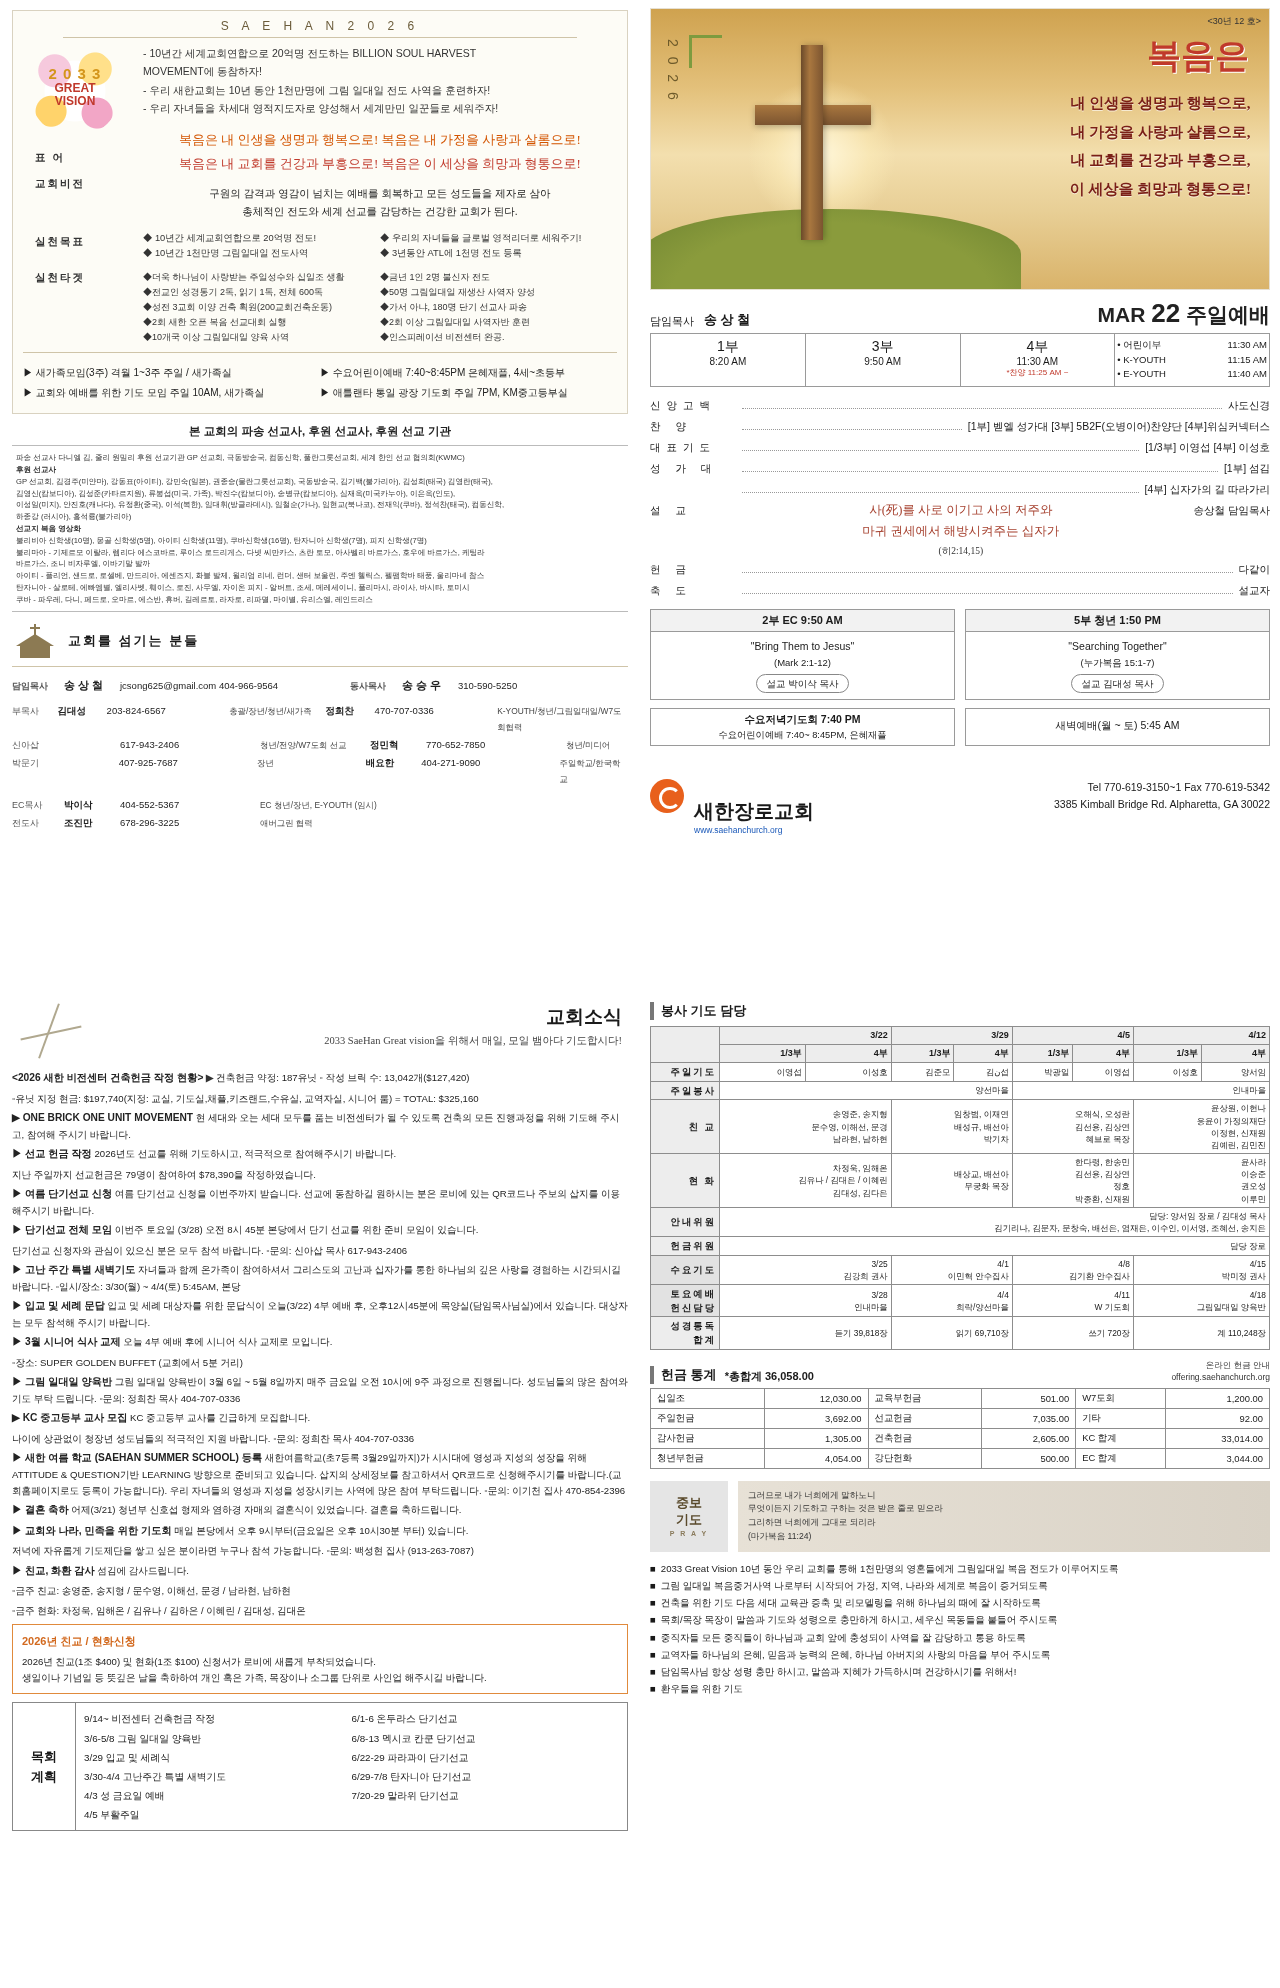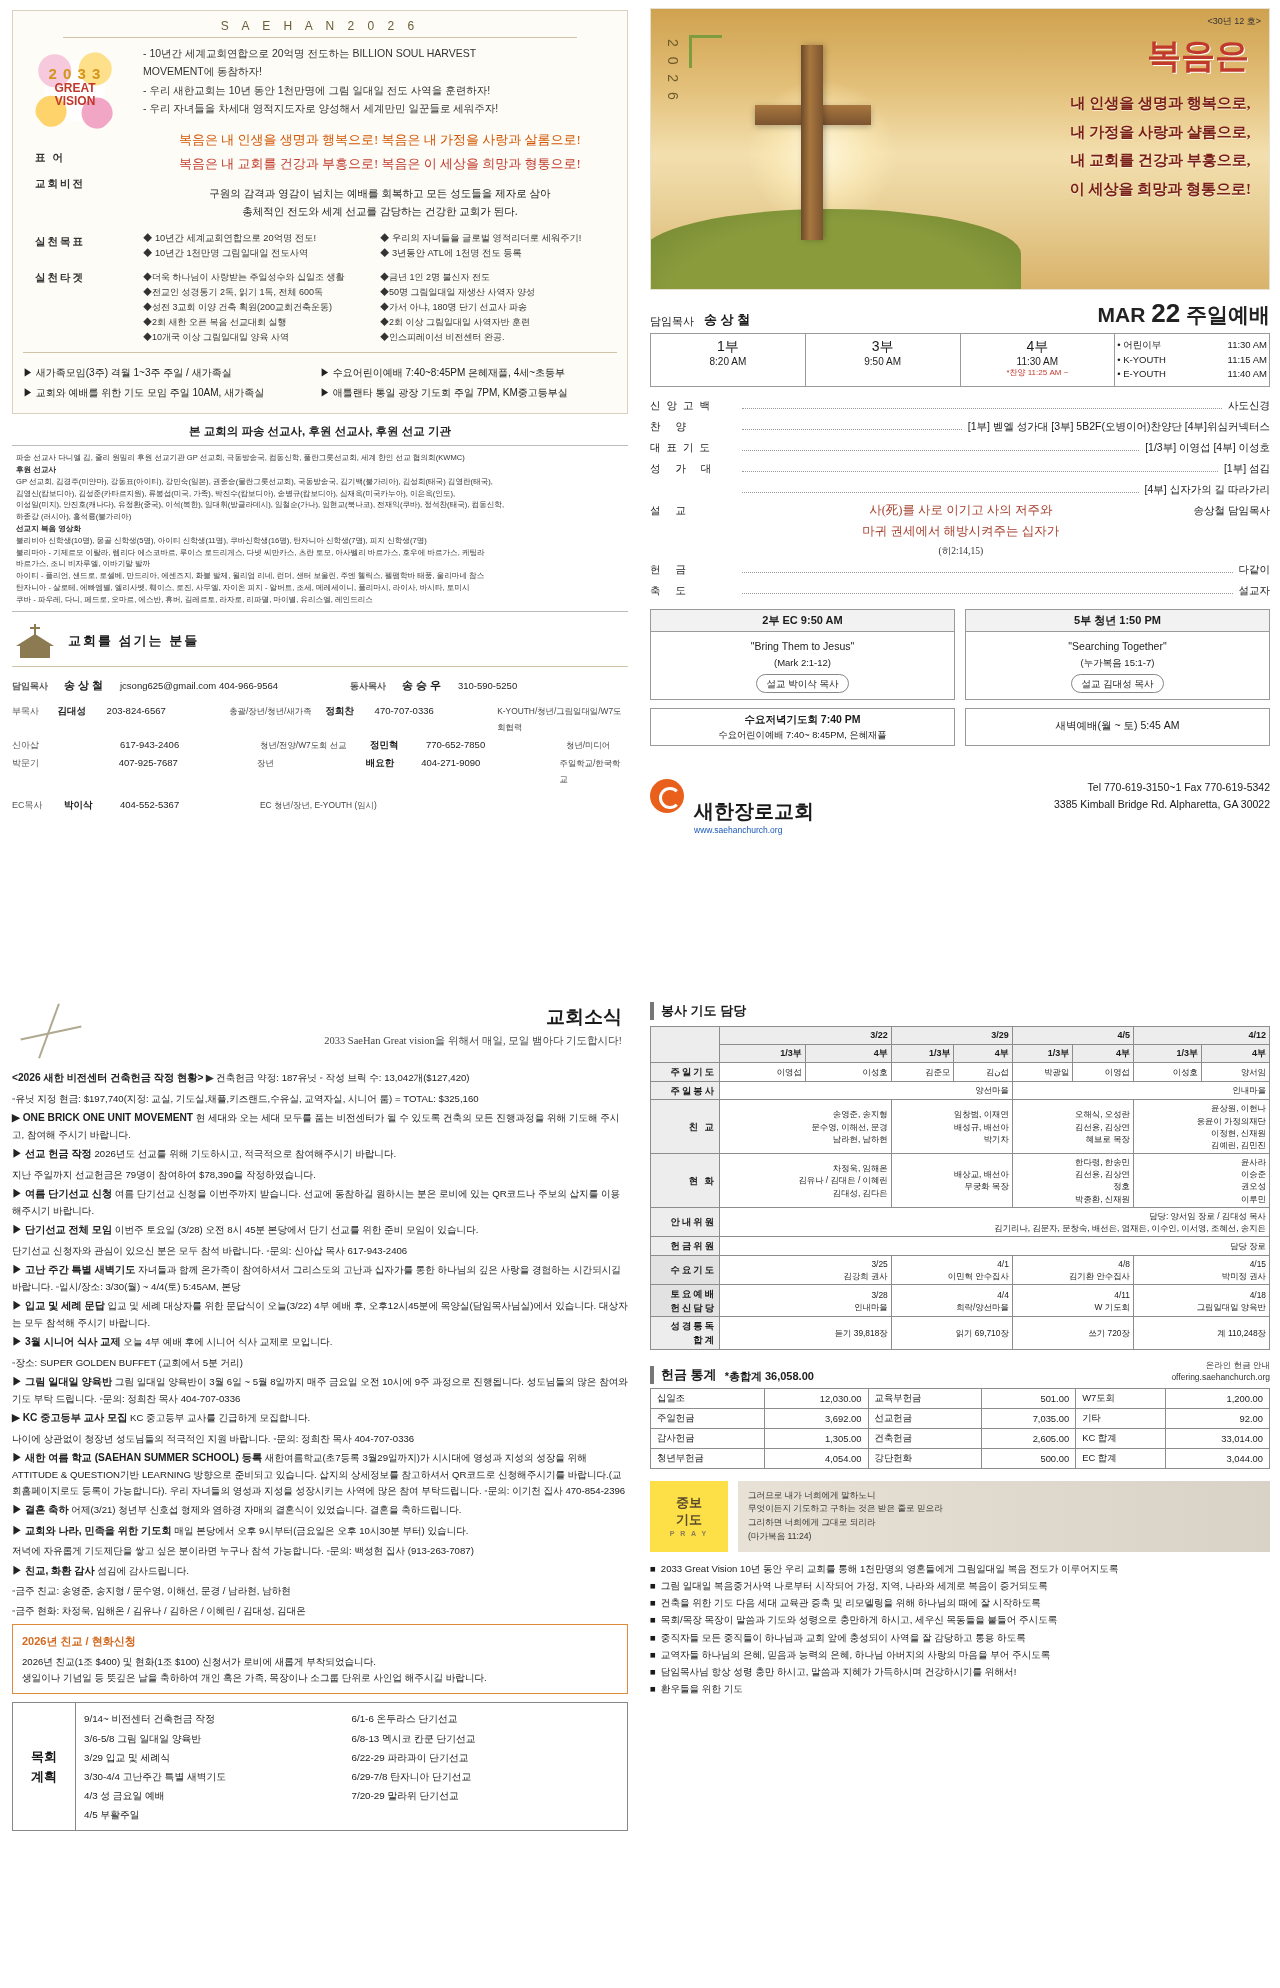--- a/index.html
+++ b/index.html
@@ -122,21 +122,21 @@
   table.duty .lab{background:#ededed;font-weight:bold;font-size:9.4px;letter-spacing:2px;width:62px;}
   table.duty .hd{background:#ededed;font-weight:bold;font-size:9px;}
   table.offer{border-collapse:collapse;width:100%;font-size:9.4px;margin-top:2px;}
   table.offer td{border:1px solid #8d8d8d;padding:3px 6px;}
   table.offer .n{text-align:right;}
   .offer-head{display:flex;align-items:flex-end;margin:10px 0 4px;}
   .offer-head .t{font-size:13px;font-weight:bold;border-left:4px solid #777;padding-left:7px;}
   .offer-head .sum{font-size:11px;font-weight:bold;margin-left:8px;}
   .offer-head .r{margin-left:auto;text-align:right;font-size:8.5px;line-height:1.4;color:#333;}
   .pray-banner{display:flex;gap:10px;margin-top:12px;align-items:stretch;}
-  .pray-banner .badge{width:78px;background:#fde047;display:flex;flex-direction:column;align-items:center;justify-content:center;font-size:13px;font-weight:bold;line-height:1.35;color:#5a4a2c;}
+  .pray-banner .badge{width:78px;background:#e5e5e5;display:flex;flex-direction:column;align-items:center;justify-content:center;font-size:13px;font-weight:bold;line-height:1.35;color:#5a4a2c;}
   .pray-banner .badge small{font-size:7px;letter-spacing:2px;color:#8a7b5c;}
   .pray-banner .verse{flex:1;background:linear-gradient(90deg,#e7e1d6,#d9d2c6);font-size:8.6px;line-height:1.6;padding:8px 10px;color:#333;}
   .pray-list{margin-top:8px;font-size:9.6px;line-height:1.8;}
   .pray-list .it{display:flex;gap:5px;}
 </style>
 </head>
 <body>
 
 <div class="page">
 
@@ -278,20 +278,26 @@
         <div class="nm">배요한</div>
         <div class="ph">404-271-9090</div>
         <div class="ex" style="font-size:8.4px">주일학교/한국학교</div>
       </div>
       <div style="height:8px"></div>
       <div class="row">
         <div class="k">EC목사</div>
         <div class="nm">박이삭</div>
         <div class="ph">404-552-5367</div>
         <div class="ex" style="font-size:8.4px">EC 청년/장년, E-YOUTH (임시)</div>
+      </div>
+      <div class="row">
+        <div class="k">전도사</div>
+        <div class="nm">조진만</div>
+        <div class="ph">678-296-3225</div>
+        <div class="ex" style="font-size:8.4px">애버그린 협력</div>
       </div>
     </div>
   </div>
 
   <div class="quad" id="q2">
     <div class="hero">
       <div class="sun"></div>
       <div class="hill"></div>
       <div class="crossarm"></div>
       <div class="cross"></div>

